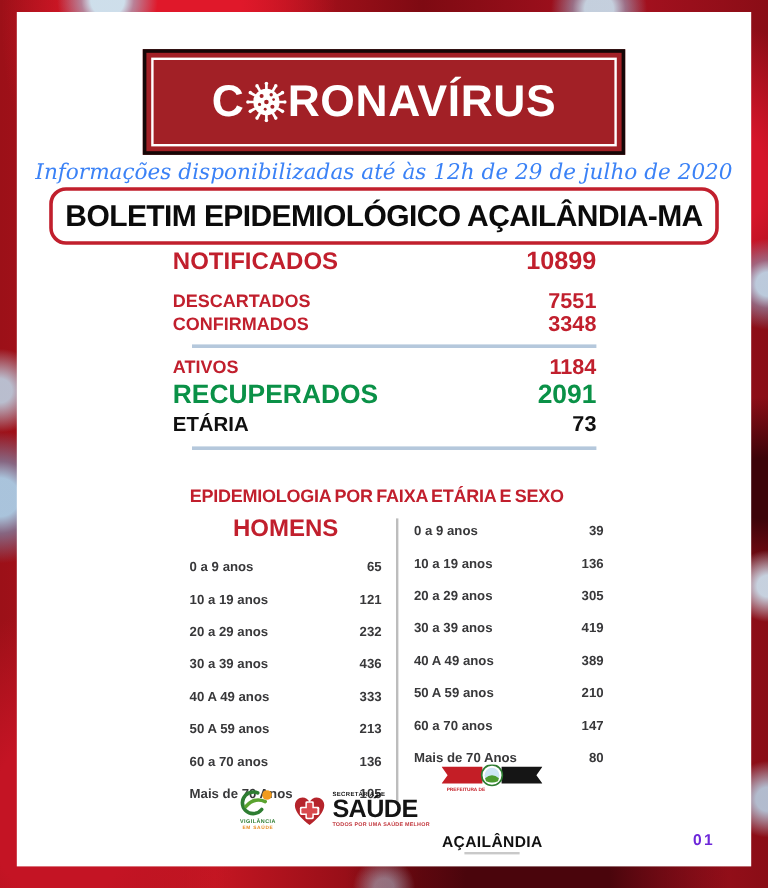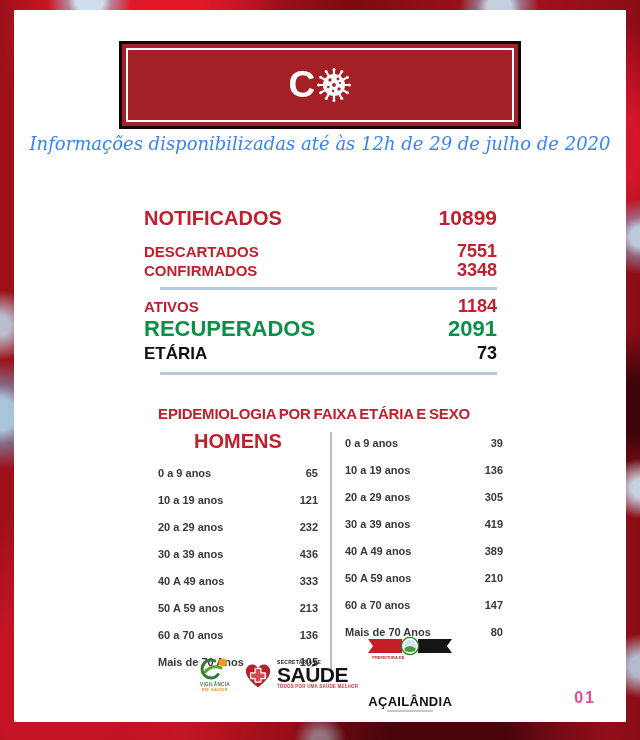--- a/index.html
+++ b/index.html
@@ -77,22 +77,22 @@
   .logo-vig .t1{font-size:4.5px;font-weight:bold;color:#2E7D32;letter-spacing:.4px;}
   .logo-vig .t2{font-size:4px;font-weight:bold;color:#E8891B;letter-spacing:.6px;}
   .logo-saude{flex-direction:row;align-items:center;gap:3px;}
   .saude-text{display:flex;flex-direction:column;line-height:1;}
   .saude-text .top{font-size:5px;font-weight:bold;color:#1a1a1a;letter-spacing:.3px;}
   .saude-text .main{font-size:21px;font-weight:bold;color:#141414;letter-spacing:-0.5px;line-height:20px;}
   .saude-text .tag{font-size:4.5px;font-weight:bold;color:#C2393F;letter-spacing:.2px;}
   .logo-pref .top{font-size:4px;font-weight:bold;color:#C41E26;align-self:flex-start;margin-left:4px;line-height:4px;}
   .logo-pref .main{font-size:13px;font-weight:bold;color:#111;letter-spacing:.3px;line-height:13px;margin-top:35px;}
   .logo-pref .tagbar{width:46px;height:2px;background:#c9c9c9;margin-top:2px;}
-  .page-num{position:absolute;right:30px;bottom:15px;font-size:16px;font-weight:bold;
-    letter-spacing:2px;color:#ec4899;}
+  .page-num{position:absolute;right:30px;bottom:15px;font-size:13px;font-weight:bold;
+    letter-spacing:2px;color:#6d28d9;}
 </style>
 </head>
 <body>
 
 <div class="card">
 
   <div class="banner">
     <div class="banner-inner">
       <div class="banner-title">
         <span>C</span>
@@ -129,26 +129,28 @@
           <g fill="#A22026">
             <circle cx="13" cy="12" r="1.7"></circle>
               <circle cx="21" cy="11" r="1.4"></circle>
             <circle cx="17" cy="17" r="1.9"></circle>
               <circle cx="11.3" cy="19" r="1.3"></circle>
             <circle cx="22" cy="21" r="1.7"></circle>
               <circle cx="16" cy="23" r="1.2"></circle>
             <circle cx="23" cy="15" r="1.1"></circle>
           </g>
         </svg>
+        <span>RONAVÍRUS</span>
       </div>
     </div>
   </div>
 
   <div class="info-line">Informações disponibilizadas até às 12h  de  29 de julho de 2020</div>
 
+  <div class="title-box">BOLETIM EPIDEMIOLÓGICO AÇAILÂNDIA-MA</div>
 
   <div class="stats">
     <div class="s-row r0">
       <span class="s-label">NOTIFICADOS</span>
       <span class="s-value">10899</span>
     </div>
     <div class="s-row r1">
       <span class="s-label">DESCARTADOS</span>
       <span class="s-value">7551</span>
     </div>

